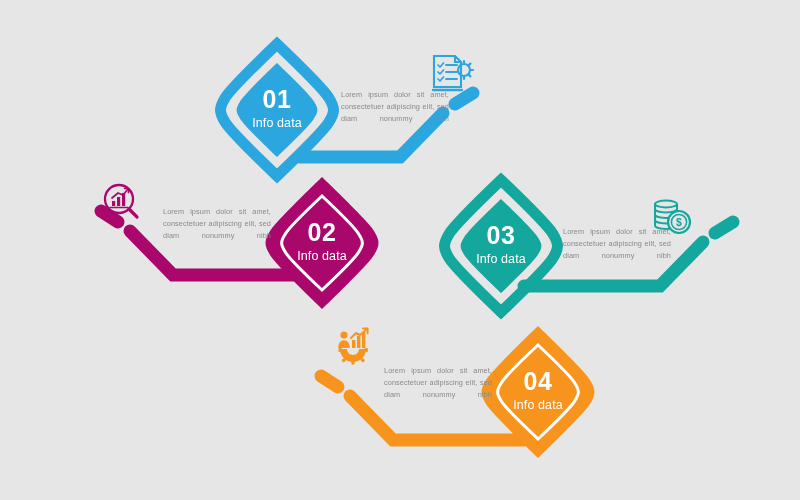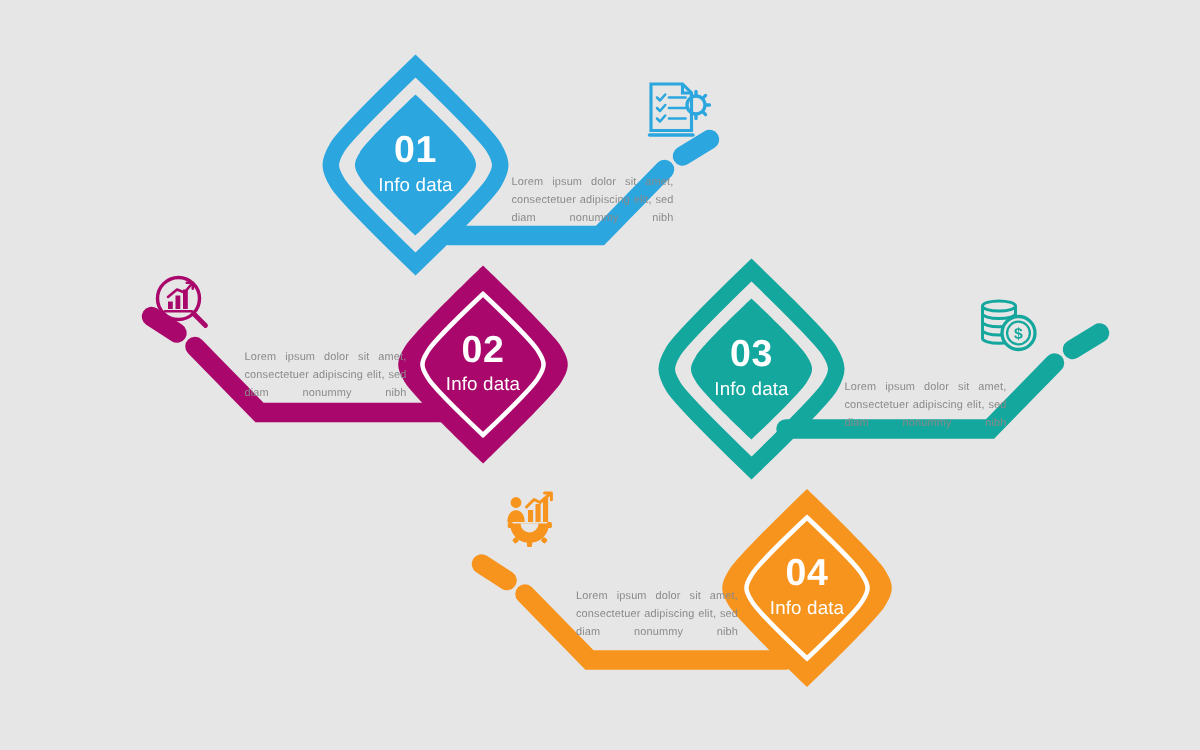--- a/index.html
+++ b/index.html
@@ -28,21 +28,20 @@
   .desc {
     position: absolute;
     width: 108px;
     font-size: 7.3px;
     line-height: 1.62;
     color: #8a8a8a;
     text-align: justify;
     text-align-last: justify;
     letter-spacing: 0.1px;
     font-family: "Liberation Sans", sans-serif;
-    margin-top: 26px;
   }
   .desc-01 { left: 341px; top: 89px; }
   .desc-02 { left: 163px; top: 206px; }
   .desc-03 { left: 563px; top: 226px; }
   .desc-04 { left: 384px; top: 365px; }
   .node-num {
     font-size: 25px;
     font-weight: bold;
     fill: #ffffff;
     letter-spacing: 0.5px;

